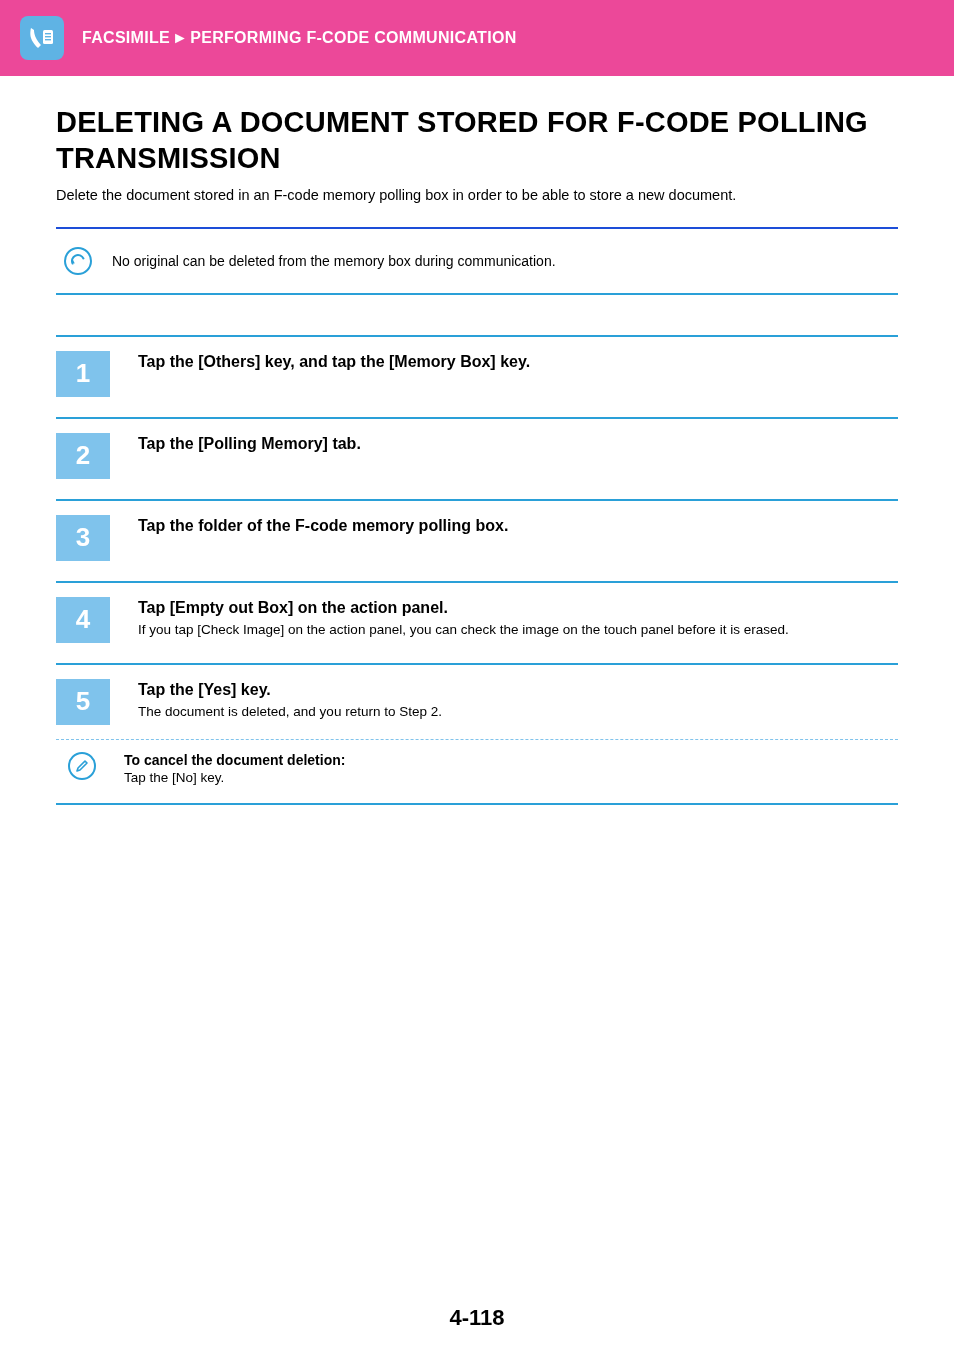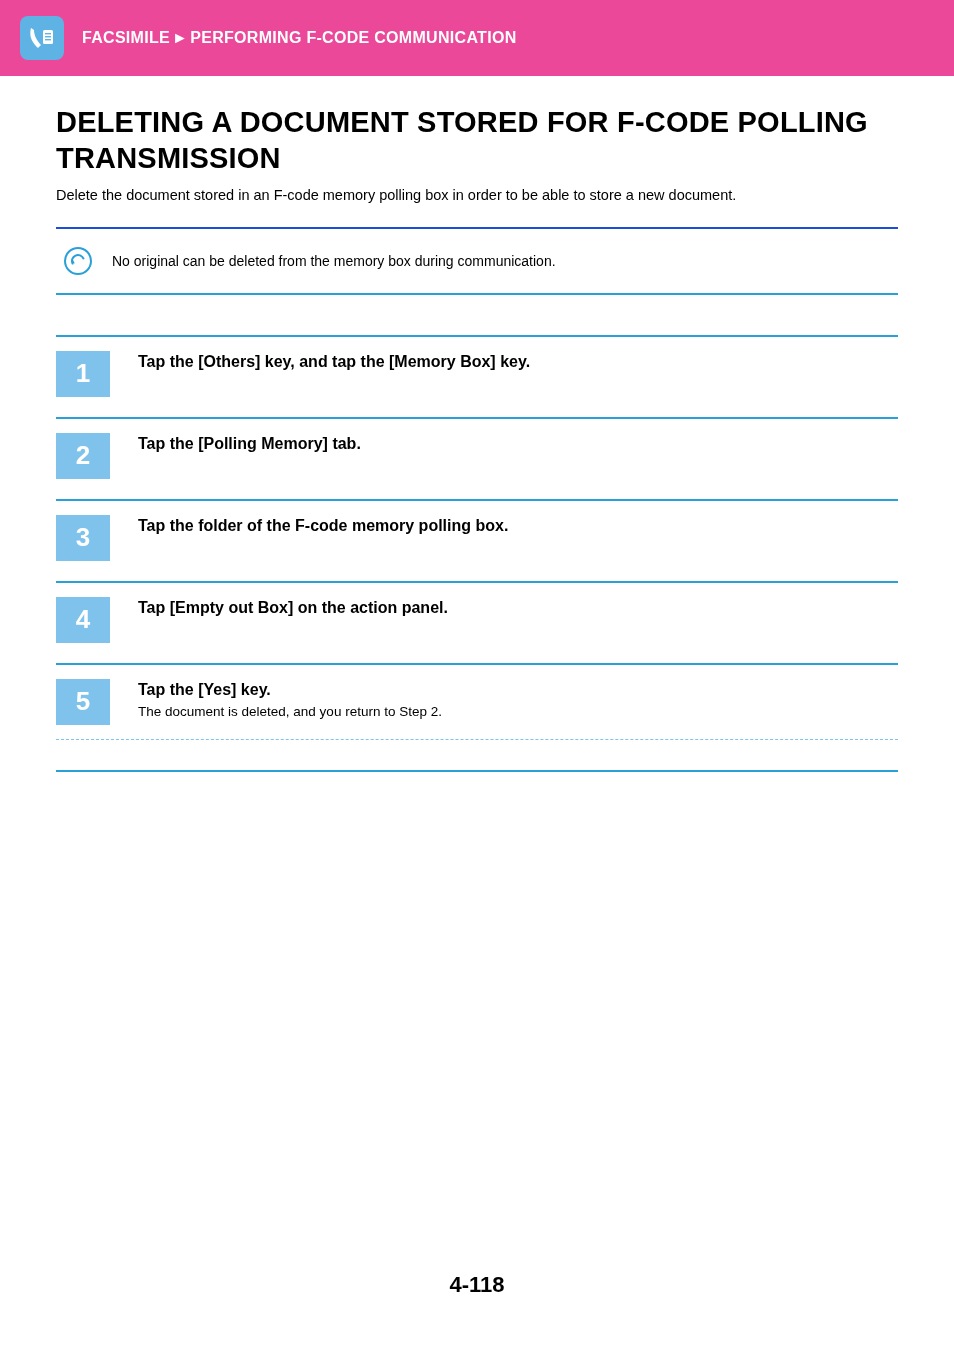--- a/index.html
+++ b/index.html
@@ -187,29 +187,41 @@
     <div class="step-num">3</div>
     <div class="step-body">
       <div class="step-title">Tap the folder of the F-code memory polling box.</div>
     </div>
   </div>
 
   <div class="step">
     <div class="step-num">4</div>
     <div class="step-body">
       <div class="step-title">Tap [Empty out Box] on the action panel.</div>
+      <div class="step-desc">If you tap [Check Image] on the action panel, you can check the image on the touch panel before it is erased.</div>
     </div>
   </div>
 
   <div class="last-step-wrap">
     <div class="step" style="border-top:2px solid #2aa0d8; padding-bottom:8px;">
       <div class="step-num">5</div>
       <div class="step-body">
         <div class="step-title">Tap the [Yes] key.</div>
         <div class="step-desc">The document is deleted, and you return to Step 2.</div>
       </div>
     </div>
     <div class="dashed-sep"></div>
+    <div class="cancel-row">
+      <div class="cancel-icon">
+        <svg width="14" height="14" viewBox="0 0 14 14">
+          <path d="M2 12 L3 9 L10 2 L12 4 L5 11 Z" fill="none" stroke="#2aa0d8" stroke-width="1.6" stroke-linejoin="round"></path>
+        </svg>
+      </div>
+      <div class="cancel-body">
+        <div class="cancel-title">To cancel the document deletion:</div>
+        <div class="cancel-text">Tap the [No] key.</div>
+      </div>
+    </div>
   </div>
 
 </div>
 
 <div class="pagenum">4-118</div>
 
 </body></html>

